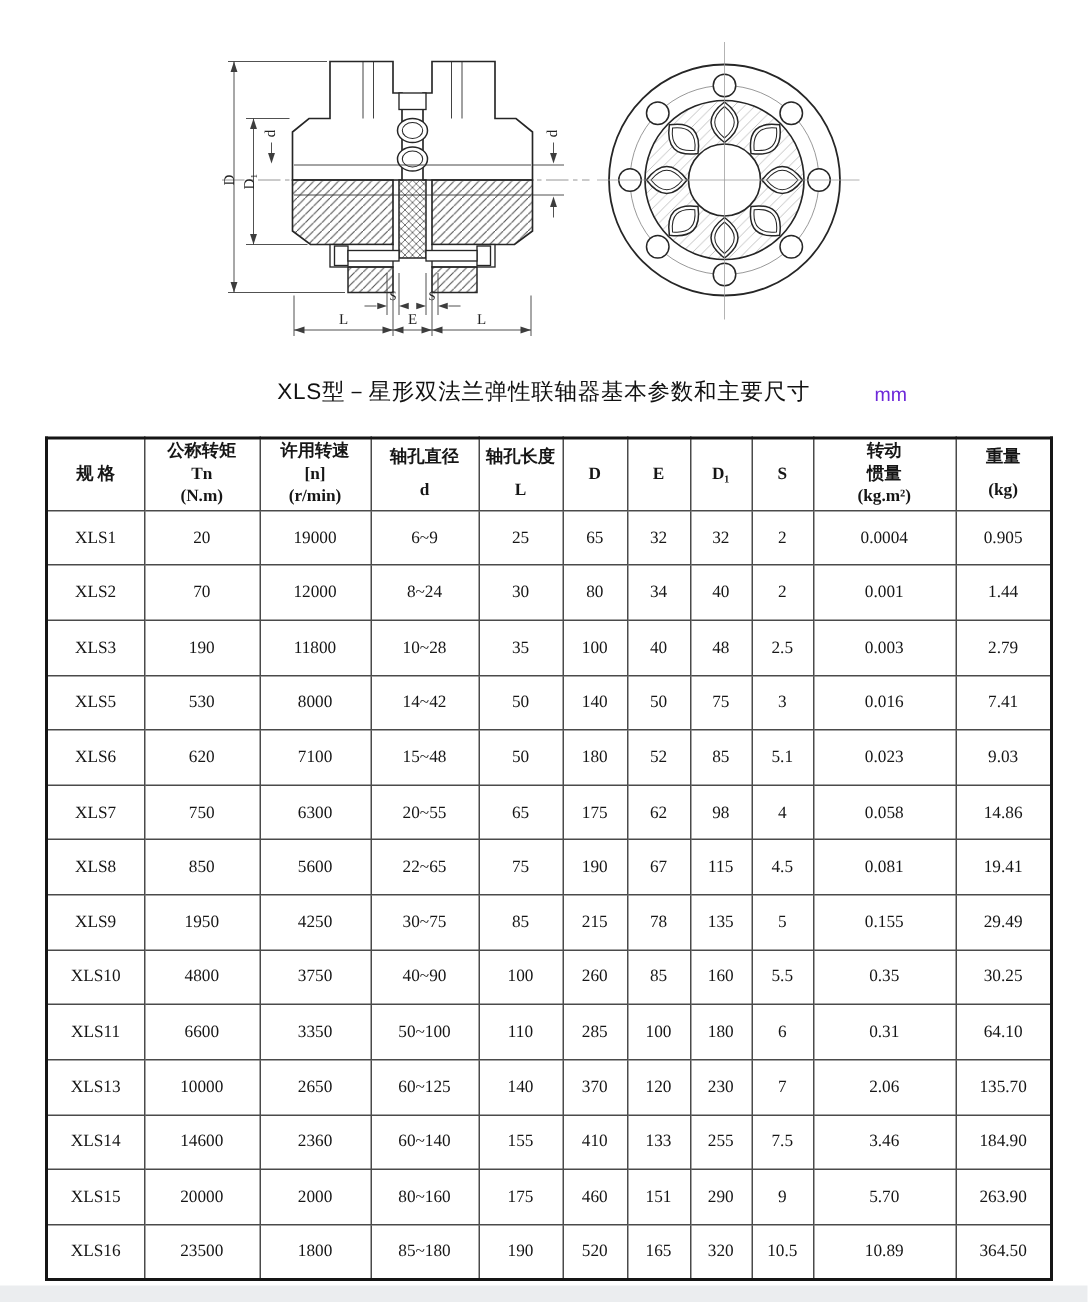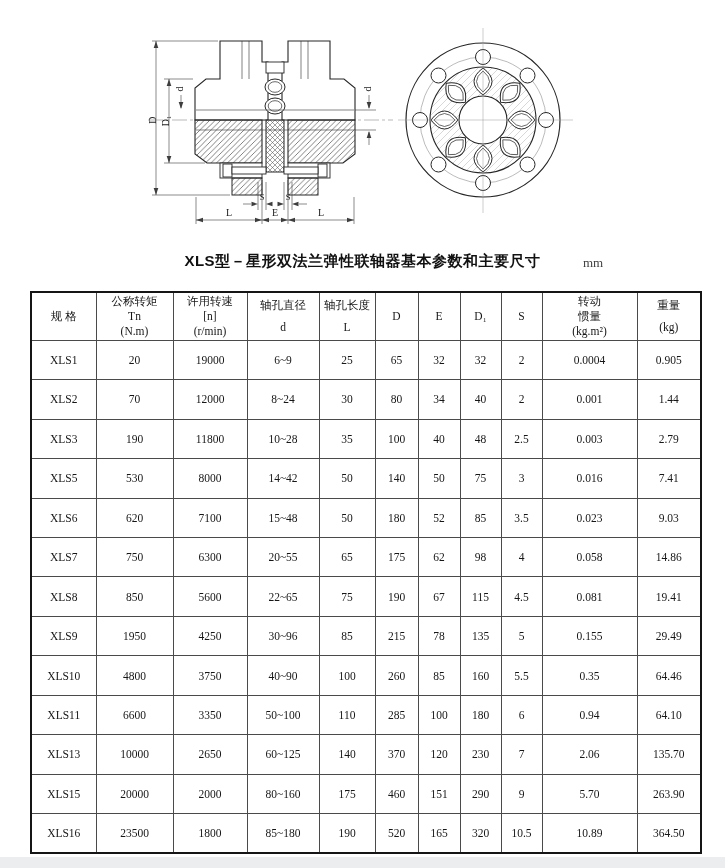--- a/index.html
+++ b/index.html
@@ -4,34 +4,34 @@
 <style>
   html,body{margin:0;padding:0;}
   body{
     width:725px;height:868px;position:relative;background:#ffffff;overflow:hidden;
     font-family:"Liberation Serif","DejaVu Serif",serif;color:#1c1c1c;
   }
   .drawing-area{position:absolute;top:0;left:0;width:725px;height:248px;}
   .title-row{position:absolute;top:252px;left:0;width:725px;height:24px;}
   .doc-title{
     display:block;text-align:center;font-family:"Liberation Sans","DejaVu Sans",sans-serif;
-    font-weight:bold;font-size:15px;letter-spacing:0.5px;color:#111;
+    font-weight:normal;font-size:15px;letter-spacing:0.5px;color:#111;
   }
   .unit-label{
-    position:absolute;top:3px;left:583px;font-family:Liberation Serif, serif;
-    font-size:13px;color:#404040;
+    position:absolute;top:3px;left:583px;font-family:Liberation Sans, sans-serif;
+    font-size:13px;color:#6d28d9;
   }
   .spec-table{
     position:absolute;top:291px;left:30px;width:671px;height:563px;
     border-collapse:collapse;table-layout:fixed;background:#fff;
   }
   .spec-table, .spec-table th, .spec-table td{border:1px solid #4a4a4a;}
   .spec-table{border:2px solid #151515;}
   .spec-table th{
-    font-weight:normal;font-size:11.5px;text-align:center;vertical-align:middle;
+    font-weight:bold;font-size:11.5px;text-align:center;vertical-align:middle;
     padding:1px 0;line-height:1.3;color:#161616;
   }
   .spec-table td{
     font-size:11.5px;text-align:center;vertical-align:middle;color:#161616;padding:0;
   }
   .spec-table thead tr{height:47px;}
   .spec-table tbody tr{height:32px;}
   .hline{display:block;}
   .hline.gap{margin-top:7px;}
   .bottom-strip{
@@ -338,21 +338,21 @@
       </tr>
       <tr>
         <td>XLS6</td>
         <td>620</td>
         <td>7100</td>
         <td>15~48</td>
         <td>50</td>
         <td>180</td>
         <td>52</td>
         <td>85</td>
-        <td>3.5</td>
+        <td>5.1</td>
         <td>0.023</td>
         <td>9.03</td>
       </tr>
       <tr>
         <td>XLS7</td>
         <td>750</td>
         <td>6300</td>
         <td>20~55</td>
         <td>65</td>
         <td>175</td>
@@ -372,69 +372,82 @@
         <td>67</td>
         <td>115</td>
         <td>4.5</td>
         <td>0.081</td>
         <td>19.41</td>
       </tr>
       <tr>
         <td>XLS9</td>
         <td>1950</td>
         <td>4250</td>
-        <td>30~96</td>
+        <td>30~75</td>
         <td>85</td>
         <td>215</td>
         <td>78</td>
         <td>135</td>
         <td>5</td>
         <td>0.155</td>
         <td>29.49</td>
       </tr>
       <tr>
         <td>XLS10</td>
         <td>4800</td>
         <td>3750</td>
         <td>40~90</td>
         <td>100</td>
         <td>260</td>
         <td>85</td>
         <td>160</td>
         <td>5.5</td>
         <td>0.35</td>
-        <td>64.46</td>
+        <td>30.25</td>
       </tr>
       <tr>
         <td>XLS11</td>
         <td>6600</td>
         <td>3350</td>
         <td>50~100</td>
         <td>110</td>
         <td>285</td>
         <td>100</td>
         <td>180</td>
         <td>6</td>
-        <td>0.94</td>
+        <td>0.31</td>
         <td>64.10</td>
       </tr>
       <tr>
         <td>XLS13</td>
         <td>10000</td>
         <td>2650</td>
         <td>60~125</td>
         <td>140</td>
         <td>370</td>
         <td>120</td>
         <td>230</td>
         <td>7</td>
         <td>2.06</td>
         <td>135.70</td>
       </tr>
       <tr>
+        <td>XLS14</td>
+        <td>14600</td>
+        <td>2360</td>
+        <td>60~140</td>
+        <td>155</td>
+        <td>410</td>
+        <td>133</td>
+        <td>255</td>
+        <td>7.5</td>
+        <td>3.46</td>
+        <td>184.90</td>
+      </tr>
+      <tr>
         <td>XLS15</td>
         <td>20000</td>
         <td>2000</td>
         <td>80~160</td>
         <td>175</td>
         <td>460</td>
         <td>151</td>
         <td>290</td>
         <td>9</td>
         <td>5.70</td>

